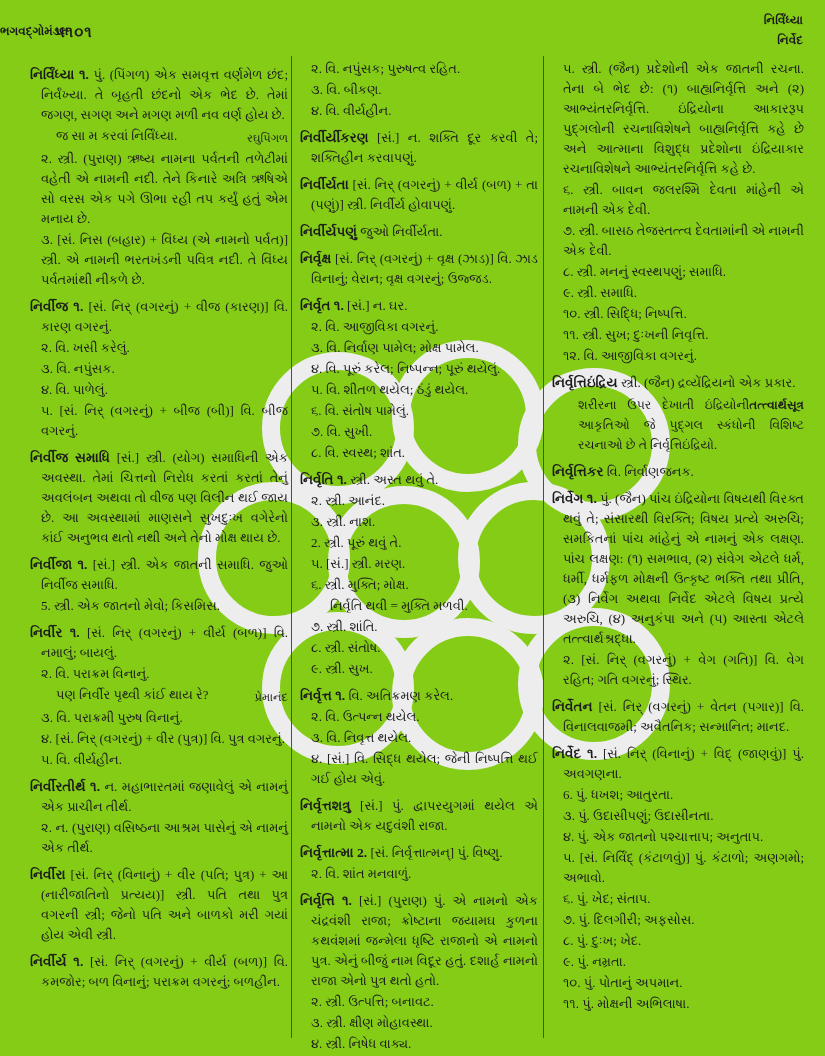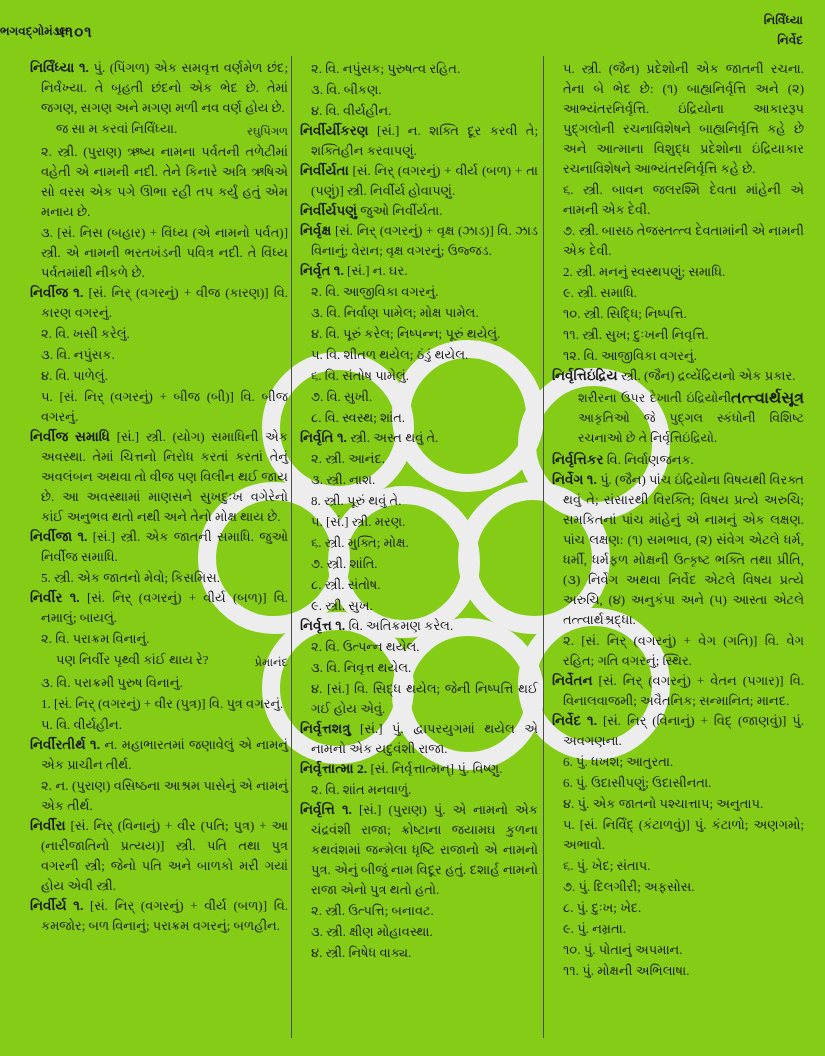--- a/index.html
+++ b/index.html
@@ -21,28 +21,28 @@
   .vrule.r1{left:291px;}
   .vrule.r2{left:543px;}
   
   .wm{position:absolute;z-index:0;border:18px solid #ededed;border-radius:50%;width:116px;height:116px;}
   
   .col{position:absolute;top:58px;z-index:1;font-size:13px;line-height:20px;text-align:justify;}
   .col1{left:30px;width:258px;}
   .col2{left:300px;width:238px;}
   .col3{left:552px;width:252px;}
   p.block{margin:0;padding-left:11px;}
-  p.entry{text-indent:-11px;}
+  p.entry{text-indent:-11px;margin-top:7px;}
   p.sense{margin-top:1px;}
   b.head{font-weight:bold;font-size:13.5px;}
   p.verse{display:flex;justify-content:space-between;gap:14px;padding-left:26px;margin:1px 0;text-align:left;}
   p.verse .src{font-size:11.5px;white-space:nowrap;padding-top:2px;}
   p.idiom{padding-left:30px;margin:1px 0;text-align:left;}
   p.note{padding-left:26px;margin:2px 0;font-size:12.5px;}
-  .src-inline{float:right;font-weight:bold;font-size:16px;font-family:Liberation Serif, serif;}
+  .src-inline{float:right;font-weight:bold;font-size:12px;font-family:Liberation Serif, serif;}
 </style>
 </head>
 <body>
 
 <div class="page">
 
   <div class="wm" style="left:262px;top:352px;"></div>
   <div class="wm" style="left:392px;top:340px;"></div>
   <div class="wm" style="left:518px;top:368px;"></div>
   <div class="wm" style="left:198px;top:482px;"></div>
@@ -80,21 +80,21 @@
       <p class="block entry"><b class="head">નિર્વીજ સમાધિ</b> <span>[સં.] સ્ત્રી. (યોગ) સમાધિની એક અવસ્થા. તેમાં ચિત્તનો નિરોધ કરતાં કરતાં તેનું અવલંબન અથવા તો વીજ પણ વિલીન થઈ જાય છે. આ અવસ્થામાં માણસને સુખદુઃખ વગેરેનો કાંઈ અનુભવ થતો નથી અને તેનો મોક્ષ થાય છે.</span></p>
       <p class="block entry"><b class="head">નિર્વીજા ૧.</b> <span>[સં.] સ્ત્રી. એક જાતની સમાધિ. જુઓ નિર્વીજ સમાધિ.</span></p>
       <p class="block sense"><span>5. સ્ત્રી. એક જાતનો મેવો; કિસમિસ.</span></p>
       <p class="block entry"><b class="head">નિર્વીર ૧.</b> <span>[સં. નિર્ (વગરનું) + વીર્ય (બળ)] વિ. નમાલું; બાયલું.</span></p>
       <p class="block sense"><span>૨. વિ. પરાક્રમ વિનાનું.</span></p>
       <p class="block verse">
         <span>પણ નિર્વીર પૃથ્વી કાંઈ થાય રે?</span>
         <span class="src">પ્રેમાનંદ</span>
       </p>
       <p class="block sense"><span>૩. વિ. પરાક્રમી પુરુષ વિનાનું.</span></p>
-      <p class="block sense"><span>1. [સં. નિર્ (વગરનું) + વીર (પુત્ર)] વિ. પુત્ર વગરનું.</span></p>
+      <p class="block sense"><span>૪. [સં. નિર્ (વગરનું) + વીર (પુત્ર)] વિ. પુત્ર વગરનું.</span></p>
       <p class="block sense"><span>૫. વિ. વીર્યહીન.</span></p>
       <p class="block entry"><b class="head">નિર્વીરતીર્થ ૧.</b> <span>ન. મહાભારતમાં જણાવેલું એ નામનું એક પ્રાચીન તીર્થ.</span></p>
       <p class="block sense"><span>૨. ન. (પુરાણ) વસિષ્ઠના આશ્રમ પાસેનું એ નામનું એક તીર્થ.</span></p>
       <p class="block entry"><b class="head">નિર્વીરા</b> <span>[સં. નિર્ (વિનાનું) + વીર (પતિ; પુત્ર) + આ (નારીજાતિનો પ્રત્યય)] સ્ત્રી. પતિ તથા પુત્ર વગરની સ્ત્રી; જેનો પતિ અને બાળકો મરી ગયાં હોય એવી સ્ત્રી.</span></p>
       <p class="block entry"><b class="head">નિર્વીર્ય ૧.</b> <span>[સં. નિર્ (વગરનું) + વીર્ય (બળ)] વિ. કમજોર; બળ વિનાનું; પરાક્રમ વગરનું; બળહીન.</span></p>
     </div>
   <div class="col col2" id="col-1">
       <p class="block sense"><span>૨. વિ. નપુંસક; પુરુષત્વ રહિત.</span></p>
       <p class="block sense"><span>૩. વિ. બીકણ.</span></p>
       <p class="block sense"><span>૪. વિ. વીર્યહીન.</span></p>
@@ -106,56 +106,57 @@
       <p class="block sense"><span>૨. વિ. આજીવિકા વગરનું.</span></p>
       <p class="block sense"><span>૩. વિ. નિર્વાણ પામેલ; મોક્ષ પામેલ.</span></p>
       <p class="block sense"><span>૪. વિ. પૂરું કરેલ; નિષ્પન્ન; પૂરું થયેલું.</span></p>
       <p class="block sense"><span>૫. વિ. શીતળ થયેલ; ઠંડું થયેલ.</span></p>
       <p class="block sense"><span>૬. વિ. સંતોષ પામેલું.</span></p>
       <p class="block sense"><span>૭. વિ. સુખી.</span></p>
       <p class="block sense"><span>૮. વિ. સ્વસ્થ; શાંત.</span></p>
       <p class="block entry"><b class="head">નિર્વૃતિ ૧.</b> <span>સ્ત્રી. અસ્ત થવું તે.</span></p>
       <p class="block sense"><span>૨. સ્ત્રી. આનંદ.</span></p>
       <p class="block sense"><span>૩. સ્ત્રી. નાશ.</span></p>
-      <p class="block sense"><span>8. સ્ત્રી. પૂરું થવું તે.</span></p>
+      <p class="block sense"><span>2. સ્ત્રી. પૂરું થવું તે.</span></p>
       <p class="block sense"><span>૫. [સં.] સ્ત્રી. મરણ.</span></p>
       <p class="block sense"><span>૬. સ્ત્રી. મુક્તિ; મોક્ષ.</span></p>
+      <p class="block idiom"><span>નિર્વૃતિ થવી = મુક્તિ મળવી.</span></p>
       <p class="block sense"><span>૭. સ્ત્રી. શાંતિ.</span></p>
       <p class="block sense"><span>૮. સ્ત્રી. સંતોષ.</span></p>
       <p class="block sense"><span>૯. સ્ત્રી. સુખ.</span></p>
       <p class="block entry"><b class="head">નિર્વૃત્ત ૧.</b> <span>વિ. અતિક્રમણ કરેલ.</span></p>
       <p class="block sense"><span>૨. વિ. ઉત્પન્ન થયેલ.</span></p>
       <p class="block sense"><span>૩. વિ. નિવૃત્ત થયેલ.</span></p>
       <p class="block sense"><span>૪. [સં.] વિ. સિદ્ધ થયેલ; જેની નિષ્પત્તિ થઈ ગઈ હોય એવું.</span></p>
       <p class="block entry"><b class="head">નિર્વૃત્તશત્રુ</b> <span>[સં.] પું. દ્વાપરયુગમાં થયેલ એ નામનો એક યદુવંશી રાજા.</span></p>
       <p class="block entry"><b class="head">નિર્વૃત્તાત્મા 2.</b> <span>[સં. નિર્વૃત્તાત્મન્] પું. વિષ્ણુ.</span></p>
       <p class="block sense"><span>૨. વિ. શાંત મનવાળું.</span></p>
       <p class="block entry"><b class="head">નિર્વૃત્તિ ૧.</b> <span>[સં.] (પુરાણ) પું. એ નામનો એક ચંદ્રવંશી રાજા; ક્રોષ્ટાના જયામઘ કુળના કથવંશમાં જન્મેલા ધૃષ્ટિ રાજાનો એ નામનો પુત્ર. એનું બીજું નામ વિદૂર હતું. દશાર્હ નામનો રાજા એનો પુત્ર થતો હતો.</span></p>
       <p class="block sense"><span>૨. સ્ત્રી. ઉત્પત્તિ; બનાવટ.</span></p>
       <p class="block sense"><span>૩. સ્ત્રી. ક્ષીણ મોહાવસ્થા.</span></p>
       <p class="block sense"><span>૪. સ્ત્રી. નિષેધ વાક્ય.</span></p>
     </div>
   <div class="col col3" id="col-2">
       <p class="block sense"><span>૫. સ્ત્રી. (જૈન) પ્રદેશોની એક જાતની રચના. તેના બે ભેદ છે: (૧) બાહ્યનિર્વૃત્તિ અને (૨) આભ્યંતરનિર્વૃત્તિ. ઇંદ્રિયોના આકારરૂપ પુદ્ગલોની રચનાવિશેષને બાહ્યનિર્વૃત્તિ કહે છે અને આત્માના વિશુદ્ધ પ્રદેશોના ઇંદ્રિયાકાર રચનાવિશેષને આભ્યંતરનિર્વૃત્તિ કહે છે.</span></p>
       <p class="block sense"><span>૬. સ્ત્રી. બાવન જલરશ્મિ દેવતા માંહેની એ નામની એક દેવી.</span></p>
       <p class="block sense"><span>૭. સ્ત્રી. બાસઠ તેજસ્તત્ત્વ દેવતામાંની એ નામની એક દેવી.</span></p>
-      <p class="block sense"><span>2. સ્ત્રી. મનનું સ્વસ્થપણું; સમાધિ.</span></p>
+      <p class="block sense"><span>૮. સ્ત્રી. મનનું સ્વસ્થપણું; સમાધિ.</span></p>
       <p class="block sense"><span>૯. સ્ત્રી. સમાધિ.</span></p>
       <p class="block sense"><span>૧૦. સ્ત્રી. સિદ્ધિ; નિષ્પત્તિ.</span></p>
       <p class="block sense"><span>૧૧. સ્ત્રી. સુખ; દુઃખની નિવૃત્તિ.</span></p>
       <p class="block sense"><span>૧૨. વિ. આજીવિકા વગરનું.</span></p>
       <p class="block entry"><b class="head">નિર્વૃત્તિઇંદ્રિય</b> <span>સ્ત્રી. (જૈન) દ્રવ્યેંદ્રિયનો એક પ્રકાર.</span></p>
       <p class="block note"><span class="src-inline">તત્ત્વાર્થસૂત્ર</span><span>શરીરના ઉપર દેખાતી ઇંદ્રિયોની આકૃતિઓ જે પુદ્ગલ સ્કંધોની વિશિષ્ટ રચનાઓ છે તે નિર્વૃત્તિઇંદ્રિયો.</span></p>
       <p class="block entry"><b class="head">નિર્વૃત્તિકર</b> <span>વિ. નિર્વાણજનક.</span></p>
       <p class="block entry"><b class="head">નિર્વેગ ૧.</b> <span>પું. (જૈન) પાંચ ઇંદ્રિયોના વિષયથી વિરક્ત થવું તે; સંસારથી વિરક્તિ; વિષય પ્રત્યે અરુચિ; સમકિતનાં પાંચ માંહેનું એ નામનું એક લક્ષણ. પાંચ લક્ષણ: (૧) સમભાવ, (૨) સંવેગ એટલે ધર્મ, ધર્મી, ધર્મફળ મોક્ષની ઉત્કૃષ્ટ ભક્તિ તથા પ્રીતિ, (૩) નિર્વેગ અથવા નિર્વેદ એટલે વિષય પ્રત્યે અરુચિ, (૪) અનુકંપા અને (૫) આસ્તા એટલે તત્ત્વાર્થશ્રદ્ધા.</span></p>
       <p class="block sense"><span>૨. [સં. નિર્ (વગરનું) + વેગ (ગતિ)] વિ. વેગ રહિત; ગતિ વગરનું; સ્થિર.</span></p>
       <p class="block entry"><b class="head">નિર્વેતન</b> <span>[સં. નિર્ (વગરનું) + વેતન (પગાર)] વિ. વિનાલવાજમી; અવૈતનિક; સન્માનિત; માનદ.</span></p>
       <p class="block entry"><b class="head">નિર્વેદ ૧.</b> <span>[સં. નિર્ (વિનાનું) + વિદ્ (જાણવું)] પું. અવગણના.</span></p>
       <p class="block sense"><span>6. પું. ધખશ; આતુરતા.</span></p>
-      <p class="block sense"><span>6. પું. ઉદાસીપણું; ઉદાસીનતા.</span></p>
+      <p class="block sense"><span>૩. પું. ઉદાસીપણું; ઉદાસીનતા.</span></p>
       <p class="block sense"><span>૪. પું. એક જાતનો પશ્ચાત્તાપ; અનુતાપ.</span></p>
       <p class="block sense"><span>૫. [સં. નિર્વિંદ્ (કંટાળવું)] પું. કંટાળો; અણગમો; અભાવો.</span></p>
       <p class="block sense"><span>૬. પું. ખેદ; સંતાપ.</span></p>
       <p class="block sense"><span>૭. પું. દિલગીરી; અફસોસ.</span></p>
       <p class="block sense"><span>૮. પું. દુઃખ; ખેદ.</span></p>
       <p class="block sense"><span>૯. પું. નમ્રતા.</span></p>
       <p class="block sense"><span>૧૦. પું. પોતાનું અપમાન.</span></p>
       <p class="block sense"><span>૧૧. પું. મોક્ષની અભિલાષા.</span></p>
     </div>
 

